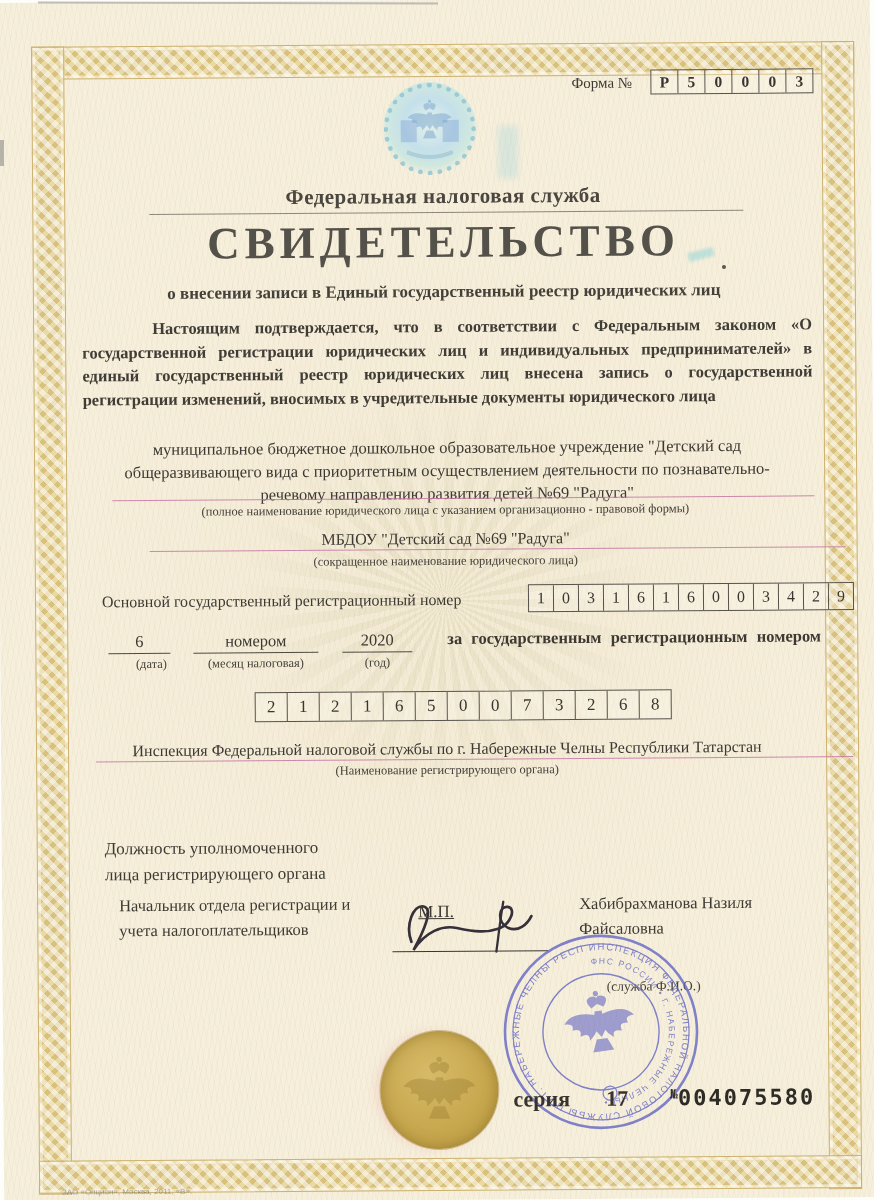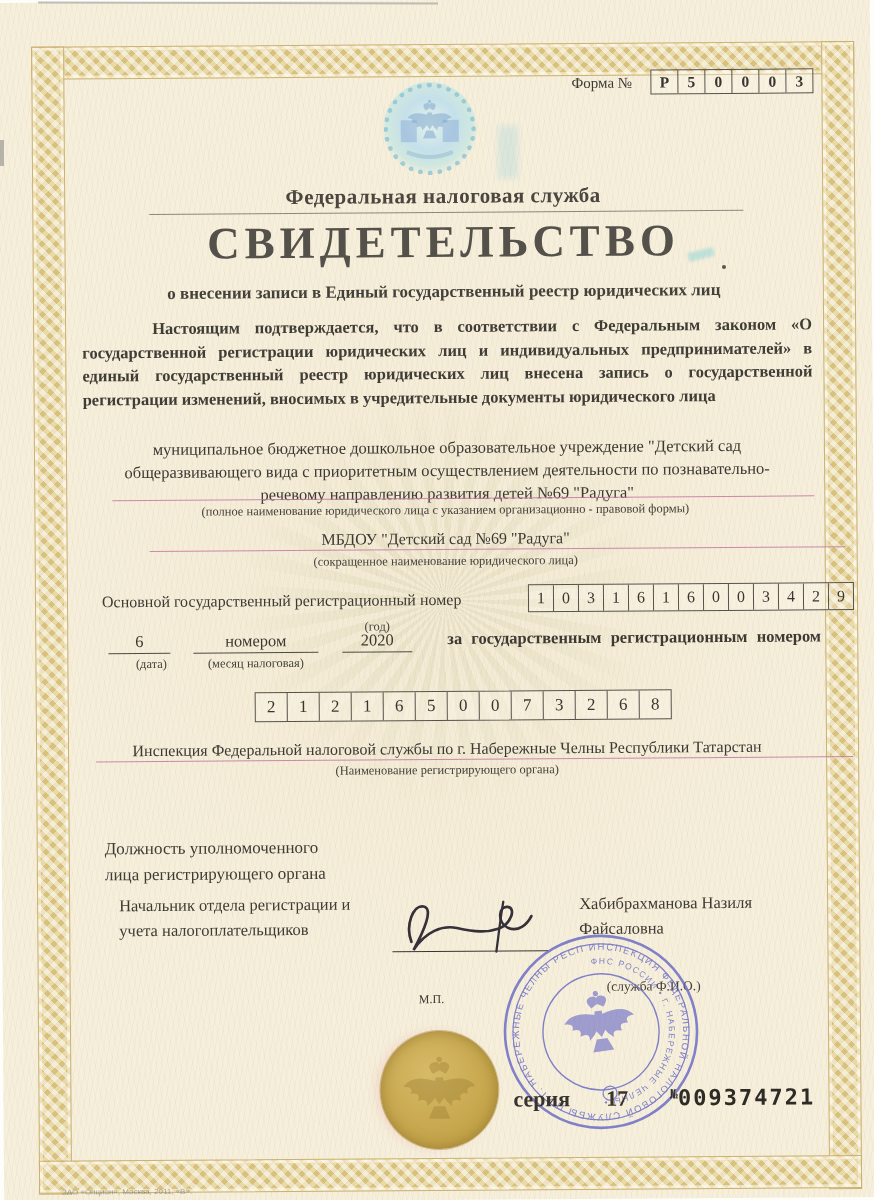--- a/index.html
+++ b/index.html
@@ -38,21 +38,21 @@
   .boxrow span:first-child{border-left:none;}
   .cells-form span{width:26px;height:23px;line-height:23px;font-size:15.5px;font-weight:bold;}
   .cells-ogrn span{width:24px;height:26px;line-height:26px;font-size:16px;}
   .cells-grn span{width:31px;height:28px;line-height:28px;font-size:17px;}
   .fline{position:absolute;border-bottom:1.5px solid #4e4a43;}
   .dval{position:absolute;text-align:center;font-size:16.5px;color:#3c3832;}
   .grnlabel{left:447px;top:629px;width:398px;font-size:16.5px;font-weight:bold;color:#3e3a33;word-spacing:5px;}
   .poslabel{left:103px;top:834px;font-size:17px;line-height:26px;color:#3e3a34;}
   .posval{left:117px;top:891px;font-size:16.5px;line-height:25px;color:#3e3a34;}
   .signer{left:577px;top:892px;width:230px;font-size:16.5px;line-height:25px;color:#3e3a34;}
-  .mp{left:416px;top:992px;font-size:12px;color:#3e3a34;}
+  .mp{left:416px;top:902px;font-size:17px;color:#3e3a34;text-decoration:underline;}
   .signcap{left:604px;top:980px;font-size:13.5px;color:#45413b;}
   .series-row{left:510px;top:1087px;font-size:22px;font-weight:bold;color:#38342d;}
   .series-row .gap1{margin-left:36px;} .series-row .gap2{margin-left:42px;}
   .numsign{font-size:13px;vertical-align:7px;font-family:"DejaVu Sans Mono",monospace;}
   .numdigits{font-family:"DejaVu Sans Mono","Liberation Mono",monospace;letter-spacing:2px;font-weight:bold;color:#2e2b26;}
   .microprint{left:58px;top:1185px;font-size:8px;color:rgba(95,90,78,.6);filter:blur(.5px);font-family:"Liberation Sans",sans-serif;}
   
   .fns-emblem{left:386px;top:82px;width:94px;height:94px;border-radius:50%;
       background:radial-gradient(circle at 50% 45%, #e2f1ea 0%, #c5e0ea 38%, #d0e8df 60%, rgba(205,232,223,0) 72%);}
   .fns-emblem::before{content:"";position:absolute;inset:1px;border-radius:50%;border:5px dotted rgba(140,195,212,.8);}
@@ -151,21 +151,21 @@
     </div>
 
     <div class="dval" style="left:108px;top:630px;width:62px;">6</div>
     <div class="fline" style="left:108px;top:651px;width:62px;"></div>
     <div class="abs caption" style="left:120px;top:655px;width:62px;">(дата)</div>
     <div class="dval" style="left:193px;top:630px;width:125px;">номером</div>
     <div class="fline" style="left:193px;top:651px;width:125px;"></div>
     <div class="abs caption" style="left:193px;top:655px;width:125px;">(месяц налоговая)</div>
     <div class="dval" style="left:342px;top:630px;width:70px;">2020</div>
     <div class="fline" style="left:342px;top:651px;width:70px;"></div>
-    <div class="abs caption" style="left:342px;top:619px;width:70px;">(год)</div>
+    <div class="abs caption" style="left:342px;top:655px;width:70px;">(год)</div>
     <div class="abs grnlabel">за государственным регистрационным номером</div>
 
     <div class="abs boxrow cells-grn" style="left:254px;top:691px;">
       <span>2</span>
         <span>1</span>
         <span>2</span>
         <span>1</span>
         <span>6</span>
         <span>5</span>
         <span>0</span>
@@ -220,21 +220,21 @@
       <circle cx="100" cy="162" r="7" fill="none" stroke="#6366c4" stroke-width="1.3"></circle>
     </svg>
 
     <div class="abs goldseal">
       <svg width="90" height="86" viewBox="0 0 100 80">
         <use href="#dbl-eagle" fill="#8a6f24"></use>
       </svg>
     </div>
 
     <div class="abs series-row">
-      <span>серия</span><span class="gap1">17</span><span class="gap2 numsign">№</span><span class="numdigits">009374721</span>
+      <span>серия</span><span class="gap1">17</span><span class="gap2 numsign">№</span><span class="numdigits">004075580</span>
     </div>
 
     <div class="abs microprint">ЗАО «Опцион», Москва, 2011, «В».</div>
   </div>
 
   <div class="abs scanline"></div>
   <div class="abs inkdot"></div>
   <div class="abs smear1"></div>
   <div class="abs smear2"></div>
   <div class="abs edgenotch"></div>

